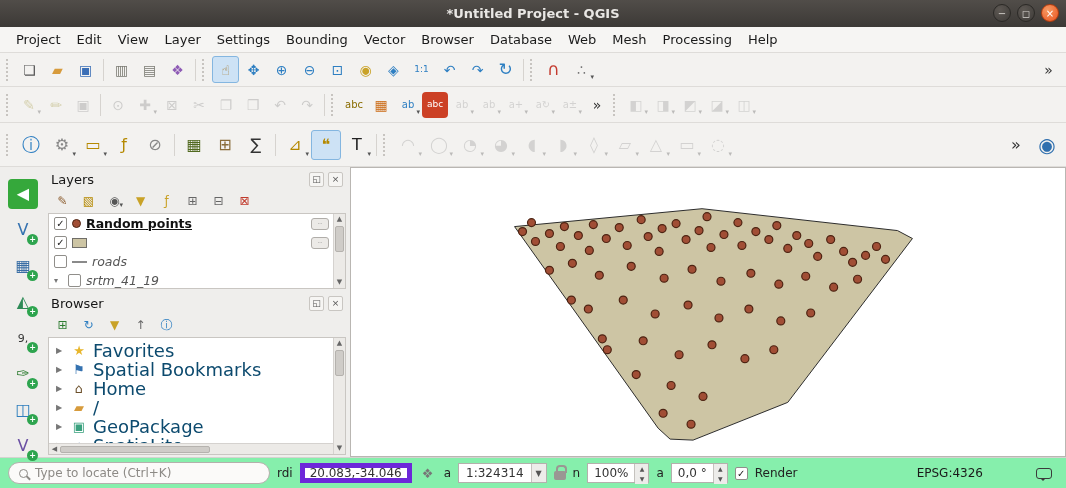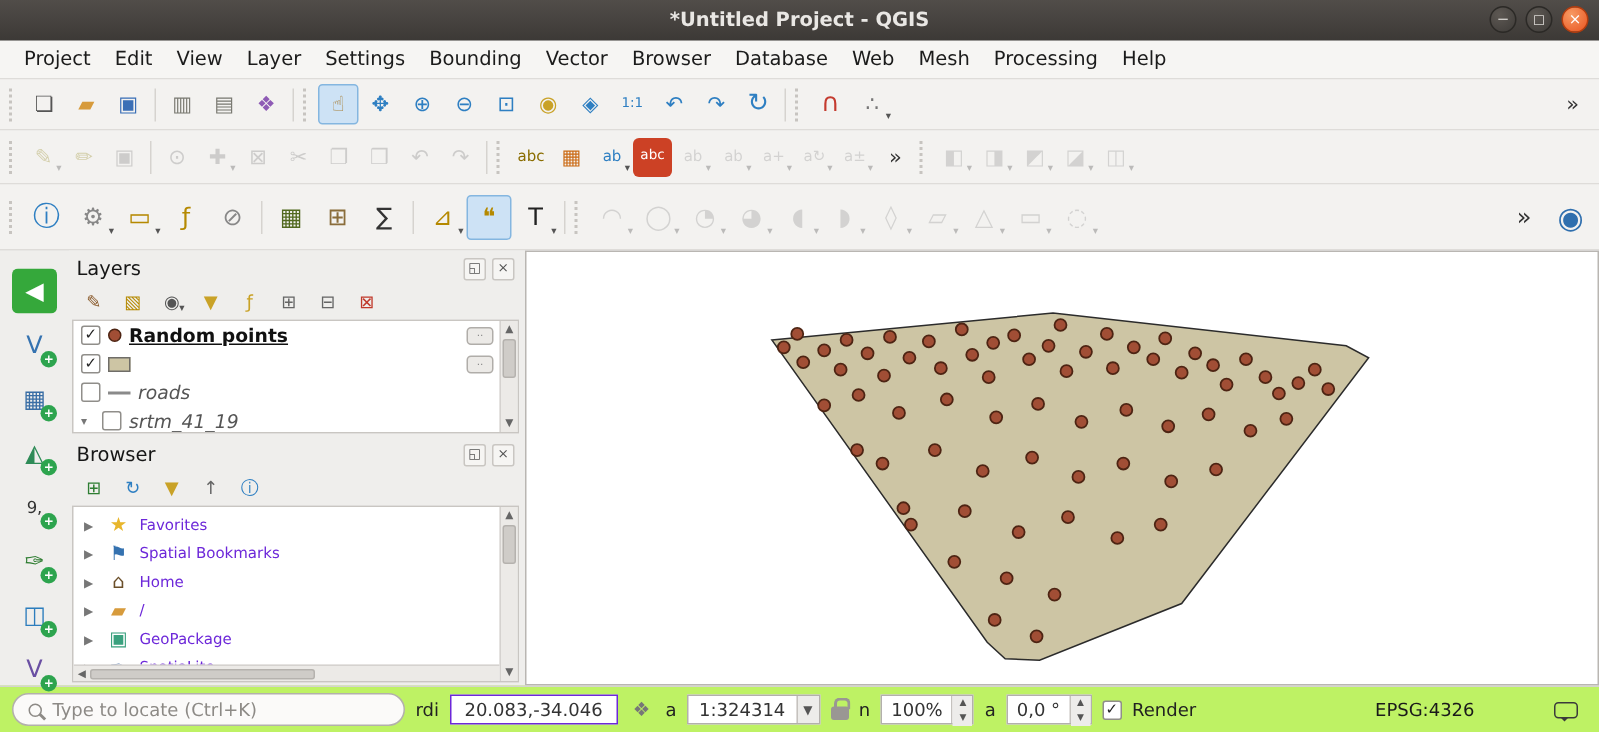--- a/index.html
+++ b/index.html
@@ -66,41 +66,41 @@
   .layer-label{font-size:12.5px;color:#111;white-space:nowrap;}
   .layer-label.bold{font-weight:bold;}
   .layer-label.underline{text-decoration:underline;}
   .layer-label.muted{color:#555;font-style:italic;}
   .indicator{margin-left:auto;width:18px;height:12px;flex:none;border:1px solid #b0ada9;border-radius:3px;background:#eceae7;font-size:7px;color:#888;text-align:center;line-height:10px;}
 
   .tree{position:relative;background:#fff;border:1px solid #c9c6c2;flex:1;overflow:hidden;}
   .tree-rows{padding-top:3px;}
   .tree-row{display:flex;align-items:center;gap:6px;height:19px;padding:0 16px 0 7px;}
   .tree-icon{font-size:13px;width:16px;text-align:center;flex:none;}
-  .tree-label{font-size:10px;color:#6d28d9;white-space:nowrap;}
+  .tree-label{font-size:18px;color:#0c4a6e;white-space:nowrap;}
 
   .vscroll{position:absolute;right:0;top:0;bottom:0;width:12px;background:#eceae7;border-left:1px solid #d5d2cf;display:flex;flex-direction:column;align-items:stretch;}
   .vs-btn{height:11px;font-size:7px;color:#666;text-align:center;line-height:11px;flex:none;}
   .vs-thumb{flex:none;height:26px;margin:1px;background:#cfccc8;border:1px solid #b5b2ae;border-radius:2px;}
   .vs-fill{flex:1;}
   .hscroll{position:absolute;left:0;right:12px;bottom:0;height:11px;background:#eceae7;border-top:1px solid #d5d2cf;display:flex;align-items:center;}
   .hs-btn{width:11px;font-size:7px;color:#666;text-align:center;flex:none;}
   .hs-thumb{width:150px;height:7px;background:#cfccc8;border:1px solid #b5b2ae;border-radius:2px;}
 
   .canvas{flex:1;position:relative;background:#fff;border:1px solid #b9b6b2;min-width:0;}
   .canvas svg{position:absolute;inset:0;width:100%;height:100%;}
 
   
-  .statusbar{height:31px;flex:none;display:flex;align-items:center;gap:7px;padding:0 8px;background:#bef264;border-top:1px solid #d5d3d0;font-size:12px;color:#333;}
+  .statusbar{height:31px;flex:none;display:flex;align-items:center;gap:7px;padding:0 8px;background:#86efac;border-top:1px solid #d5d3d0;font-size:12px;color:#333;}
   .locate{width:262px;height:22px;flex:none;border:1px solid #b3b0ac;border-radius:11px;background:#fbfaf9;display:flex;align-items:center;gap:7px;padding:0 10px;}
   .lens{width:9px;height:9px;border:1.5px solid #8d8a86;border-radius:50%;position:relative;flex:none;}
   .lens::after{content:"";position:absolute;width:5px;height:1.5px;background:#8d8a86;transform:rotate(45deg);right:-4px;bottom:-2px;}
   .locate-ph{color:#8d8a86;font-size:12px;white-space:nowrap;}
   .sb-label{color:#222;flex:none;}
-  .sb-box{height:20px;border:1px solid #6d28d9;background:#fff;display:flex;align-items:center;padding:4px 6px;flex:none;}
+  .sb-box{height:20px;border:5px solid #6d28d9;background:#fff;display:flex;align-items:center;padding:4px 6px;flex:none;}
   .coord{width:112px;justify-content:center;}
   .sb-icon{width:18px;text-align:center;font-size:13px;color:#777;flex:none;}
   .sb-combo{height:20px;border:1px solid #b3b0ac;background:#fff;display:flex;align-items:stretch;flex:none;}
   .combo-val{padding:0 7px;min-width:64px;display:flex;align-items:center;}
   .combo-dd{width:15px;border-left:1px solid #c5c2be;background:#edecea;display:flex;align-items:center;justify-content:center;font-size:8px;color:#555;}
   .sb-spin{height:20px;border:1px solid #b3b0ac;background:#fff;display:flex;align-items:stretch;flex:none;}
   .sb-spin .val{padding:4px 6px;min-width:40px;display:flex;align-items:center;}
   .padlock{width:12px;height:9px;background:#9a9793;border-radius:2px;position:relative;margin-top:5px;flex:none;}
   .padlock::before{content:"";position:absolute;top:-6px;left:2px;width:7px;height:6px;border:2px solid #9a9793;border-bottom:none;border-radius:4px 4px 0 0;}
   .sb-crs{margin-left:auto;margin-right:46px;color:#1a1a1a;flex:none;}

